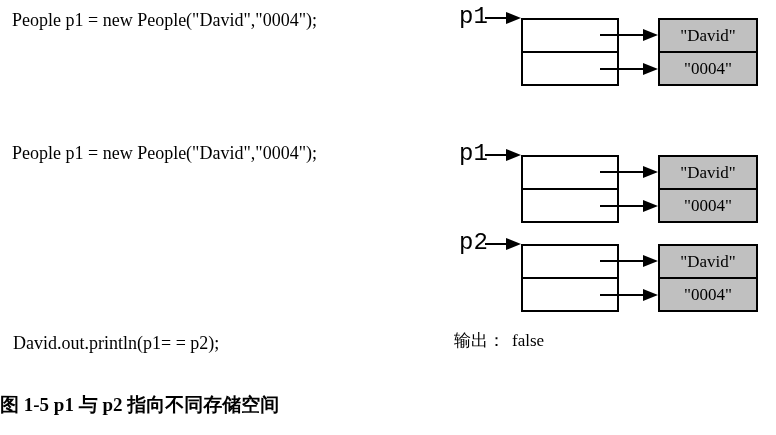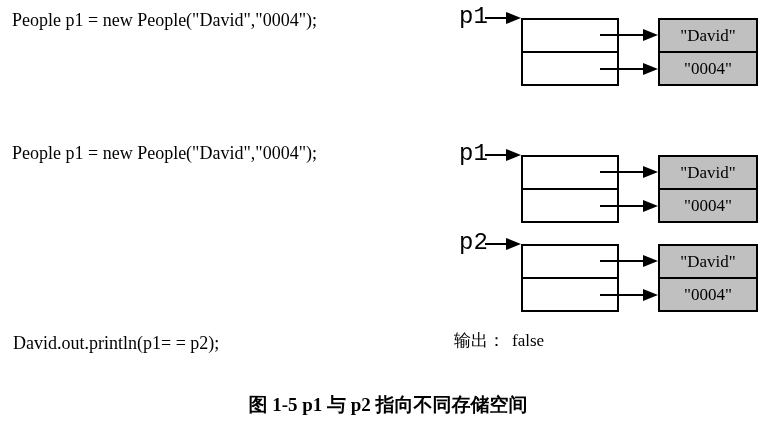--- a/index.html
+++ b/index.html
@@ -22,21 +22,21 @@
     left:445px;top:330px;
     font-size:17px;
     line-height:22px;
     margin-left:9px;
   }
   .output-line .out-val{margin-left:7px;}
   .caption{
     position:absolute;
     left:0;top:392px;
     width:776px;
-    text-align:center;
+    text-align:left;
     font-size:19px;
     font-weight:bold;
   }
   
   .diagram{
     position:absolute;
     left:459px;
     width:300px;height:70px;
   }
   .ptr-label{

